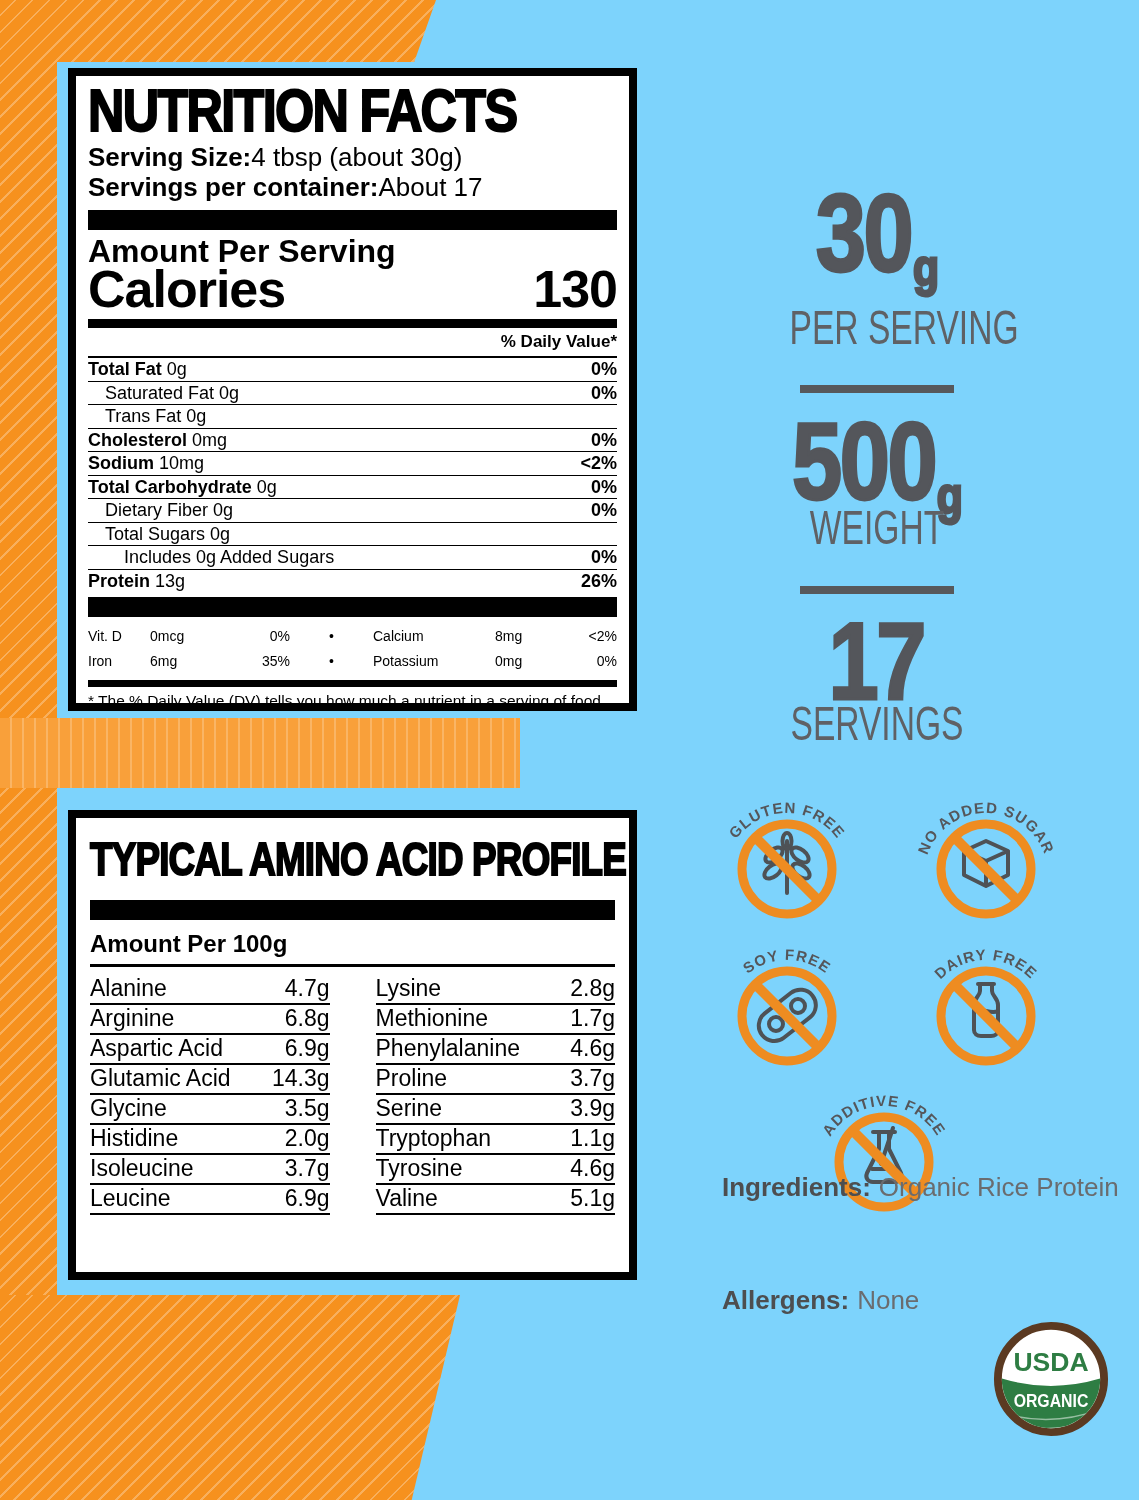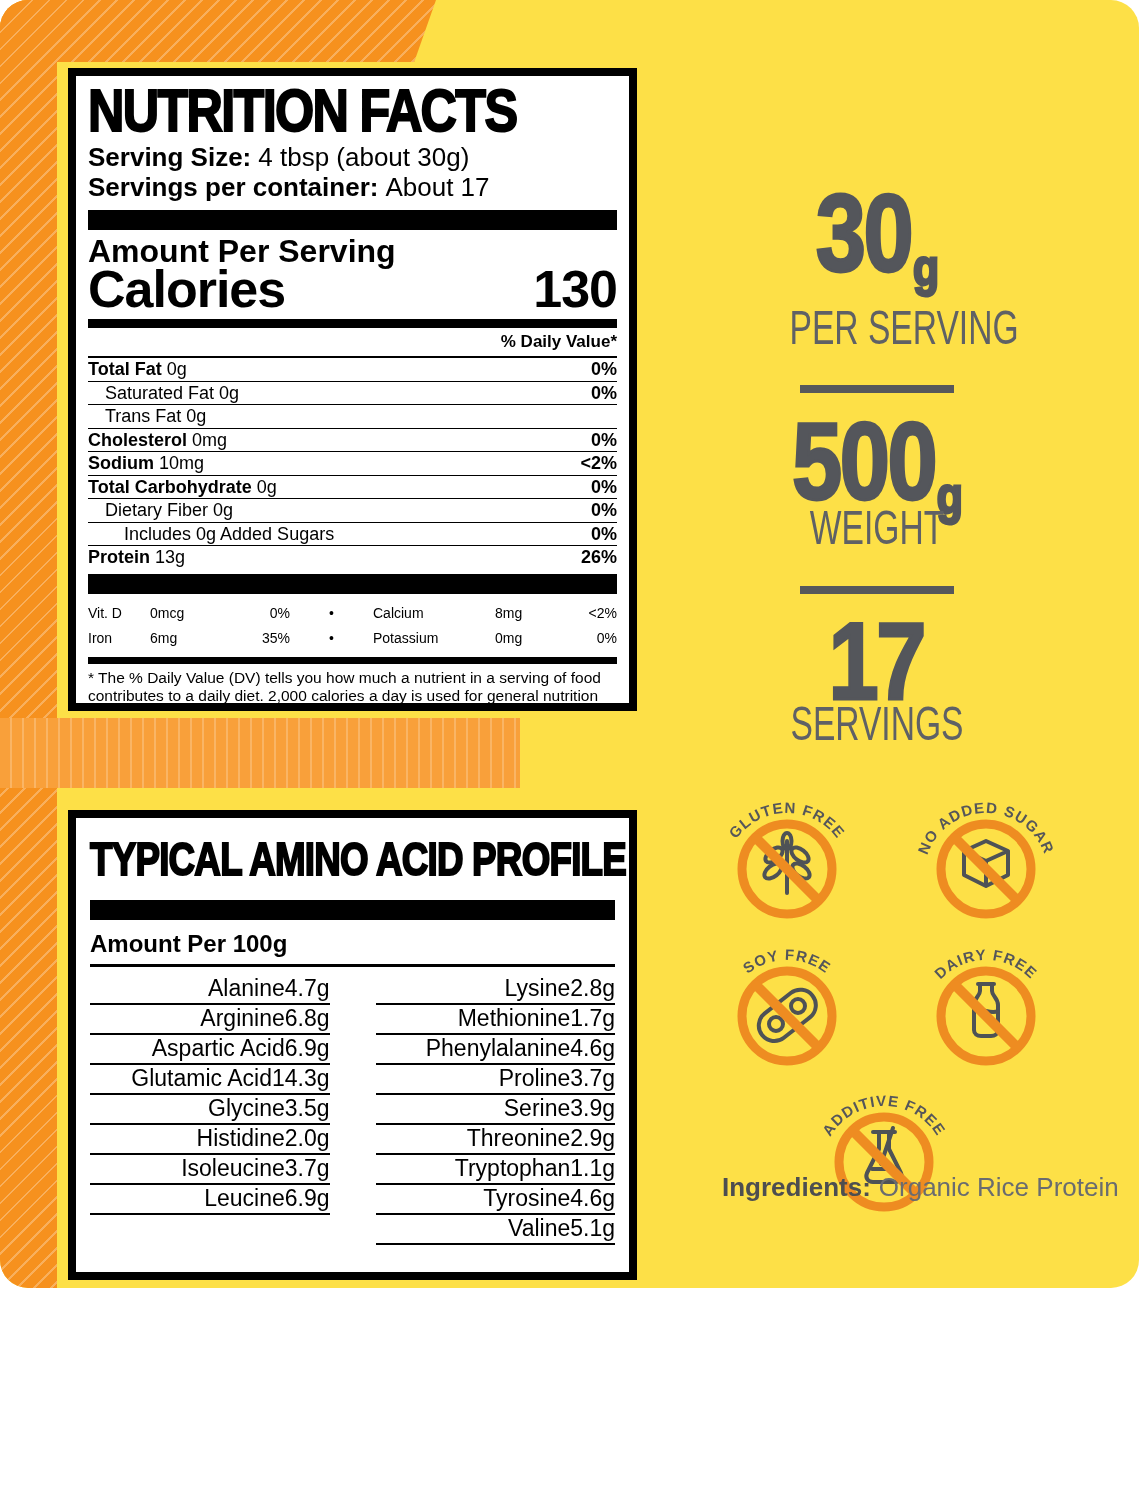--- a/index.html
+++ b/index.html
@@ -1,38 +1,38 @@
 <!DOCTYPE html>
 <html><head>
 <meta charset="utf-8">
 <style>
   * { margin:0; padding:0; box-sizing:border-box; }
   body { background:#ffffff; font-family:"Liberation Sans", sans-serif; }
-  .page { position:relative; width:1139px; height:1288px; background:#fde047; overflow:hidden;border-radius:28px; }
+  .page { position:relative; width:1139px; height:1500px; background:#7dd3fc; overflow:hidden; }
 
   
   .orange { position:absolute; background:
       repeating-linear-gradient(135deg, rgba(255,255,255,0) 0 10px, rgba(255,255,255,.28) 10px 12px),
       #F6911E; }
   .o-strip  { left:0; top:0; width:57px; height:1500px; }
   .o-top    { left:0; top:0; width:436px; height:62px;
               clip-path:polygon(0 0,100% 0,95% 100%,0 100%); }
   .o-mid    { left:0; top:718px; width:520px; height:70px;
               background:repeating-linear-gradient(90deg, rgba(255,255,255,0) 0 10px, rgba(255,255,255,.22) 10px 12px), #F9A03A; }
   .o-bottom { left:0; top:1295px; width:460px; height:205px;
               clip-path:polygon(0 0,100% 0,89.5% 100%,0 100%); }
 
   
   .panel { position:absolute; background:#fff; border:8px solid #000; overflow:hidden; }
   .nf { left:68px; top:68px; width:569px; height:643px; padding:4px 12px 0 12px; }
   .big-title { font-weight:bold; letter-spacing:-2px; -webkit-text-stroke:2px #000;
                transform:scaleX(.84); transform-origin:0 50%; white-space:nowrap; }
   .nf-title { font-size:60px; line-height:62px; }
   .sline { font-size:26px; line-height:30px; font-weight:bold; white-space:nowrap; }
-  .sline .val { font-weight:normal; margin-left:7px; }
+  .sline .val { font-weight:normal; }
   .blackbar { height:20px; background:#000; }
   .nf .bar1 { margin:8px 0 8px 0; }
   .amount { font-size:32px; line-height:26px; font-weight:bold; }
   .cal { display:flex; justify-content:space-between; align-items:flex-end;
          font-weight:bold; letter-spacing:-1px; font-size:52px; line-height:46px; margin-top:2px; }
   .rule9 { height:9px; background:#000; margin-top:7px; }
   .dv-head { text-align:right; font-weight:bold; font-size:17px; line-height:24px; margin:2px 0 2px; }
   .nf-rows { border-top:2.5px solid #000; }
   .nrow { display:flex; justify-content:space-between; align-items:baseline;
           font-size:18px; line-height:20.5px; border-bottom:1.5px solid #000; padding:1px 0; }
@@ -48,21 +48,21 @@
   .rule7 { height:7px; background:#000; margin-top:6px; }
   .footnote { font-size:15.5px; line-height:18px; margin-top:5px; }
 
   
   .aa { left:68px; top:810px; width:569px; height:470px; padding:10px 14px 0 14px; }
   .aa-title { font-size:46px; line-height:50px; transform:scaleX(.8); letter-spacing:-1px; margin-top:6px; }
   .aa .bar1 { margin:16px 0 10px 0; }
   .aa-amount { font-size:24px; line-height:28px; font-weight:bold; }
   .rule3 { height:3px; background:#000; margin-top:6px; }
   .aa-grid { display:grid; grid-template-columns:1fr 1fr; column-gap:46px; margin-top:8px; }
-  .arow { display:flex; justify-content:flex-end; align-items:baseline;
+  .arow { display:flex; justify-content:space-between; align-items:baseline;
           font-size:23px; line-height:27px; height:30px; border-bottom:2px solid #000; }
 
   
   .stats { position:absolute; left:752px; top:182px; width:250px; height:580px; color:#54565B; }
   .stat-num { position:absolute; width:100%; text-align:center; font-weight:bold; line-height:.92;
               transform:scaleX(.82); -webkit-text-stroke:3px currentColor; letter-spacing:-3px;
               font-size:110px; white-space:nowrap; }
   .stat-num .unit { font-size:52px; letter-spacing:-1px; vertical-align:-14px; margin-left:2px; }
   .stat-label { position:absolute; width:100%; text-align:center; font-size:48px; line-height:1;
                 color:#5F6165; transform:scaleX(.7); white-space:nowrap; }
@@ -127,20 +127,24 @@
           <span class="name"><span class="b">Sodium</span><span class="rest">10mg</span></span>
           <span class="dv">&lt;2%</span>
         </div>
       <div class="nrow">
           <span class="name"><span class="b">Total Carbohydrate</span><span class="rest">0g</span></span>
           <span class="dv">0%</span>
         </div>
       <div class="nrow">
           <span class="name ind1"><span class="b"></span><span class="rest">Dietary Fiber 0g</span></span>
           <span class="dv">0%</span>
+        </div>
+      <div class="nrow">
+          <span class="name ind1"><span class="b"></span><span class="rest">Total Sugars 0g</span></span>
+          <span class="dv"></span>
         </div>
       <div class="nrow">
           <span class="name ind2"><span class="b"></span><span class="rest">Includes 0g Added Sugars</span></span>
           <span class="dv">0%</span>
         </div>
       <div class="nrow last">
           <span class="name"><span class="b">Protein</span><span class="rest">13g</span></span>
           <span class="dv">26%</span>
         </div>
     </div>
@@ -226,24 +230,20 @@
           </div>
         <div class="arow">
             <span>Proline</span>
             <span>3.7g</span>
           </div>
         <div class="arow">
             <span>Serine</span>
             <span>3.9g</span>
           </div>
         <div class="arow">
-            <span>Threonine</span>
-            <span>2.9g</span>
-          </div>
-        <div class="arow">
             <span>Tryptophan</span>
             <span>1.1g</span>
           </div>
         <div class="arow">
             <span>Tyrosine</span>
             <span>4.6g</span>
           </div>
         <div class="arow">
             <span>Valine</span>
             <span>5.1g</span>

